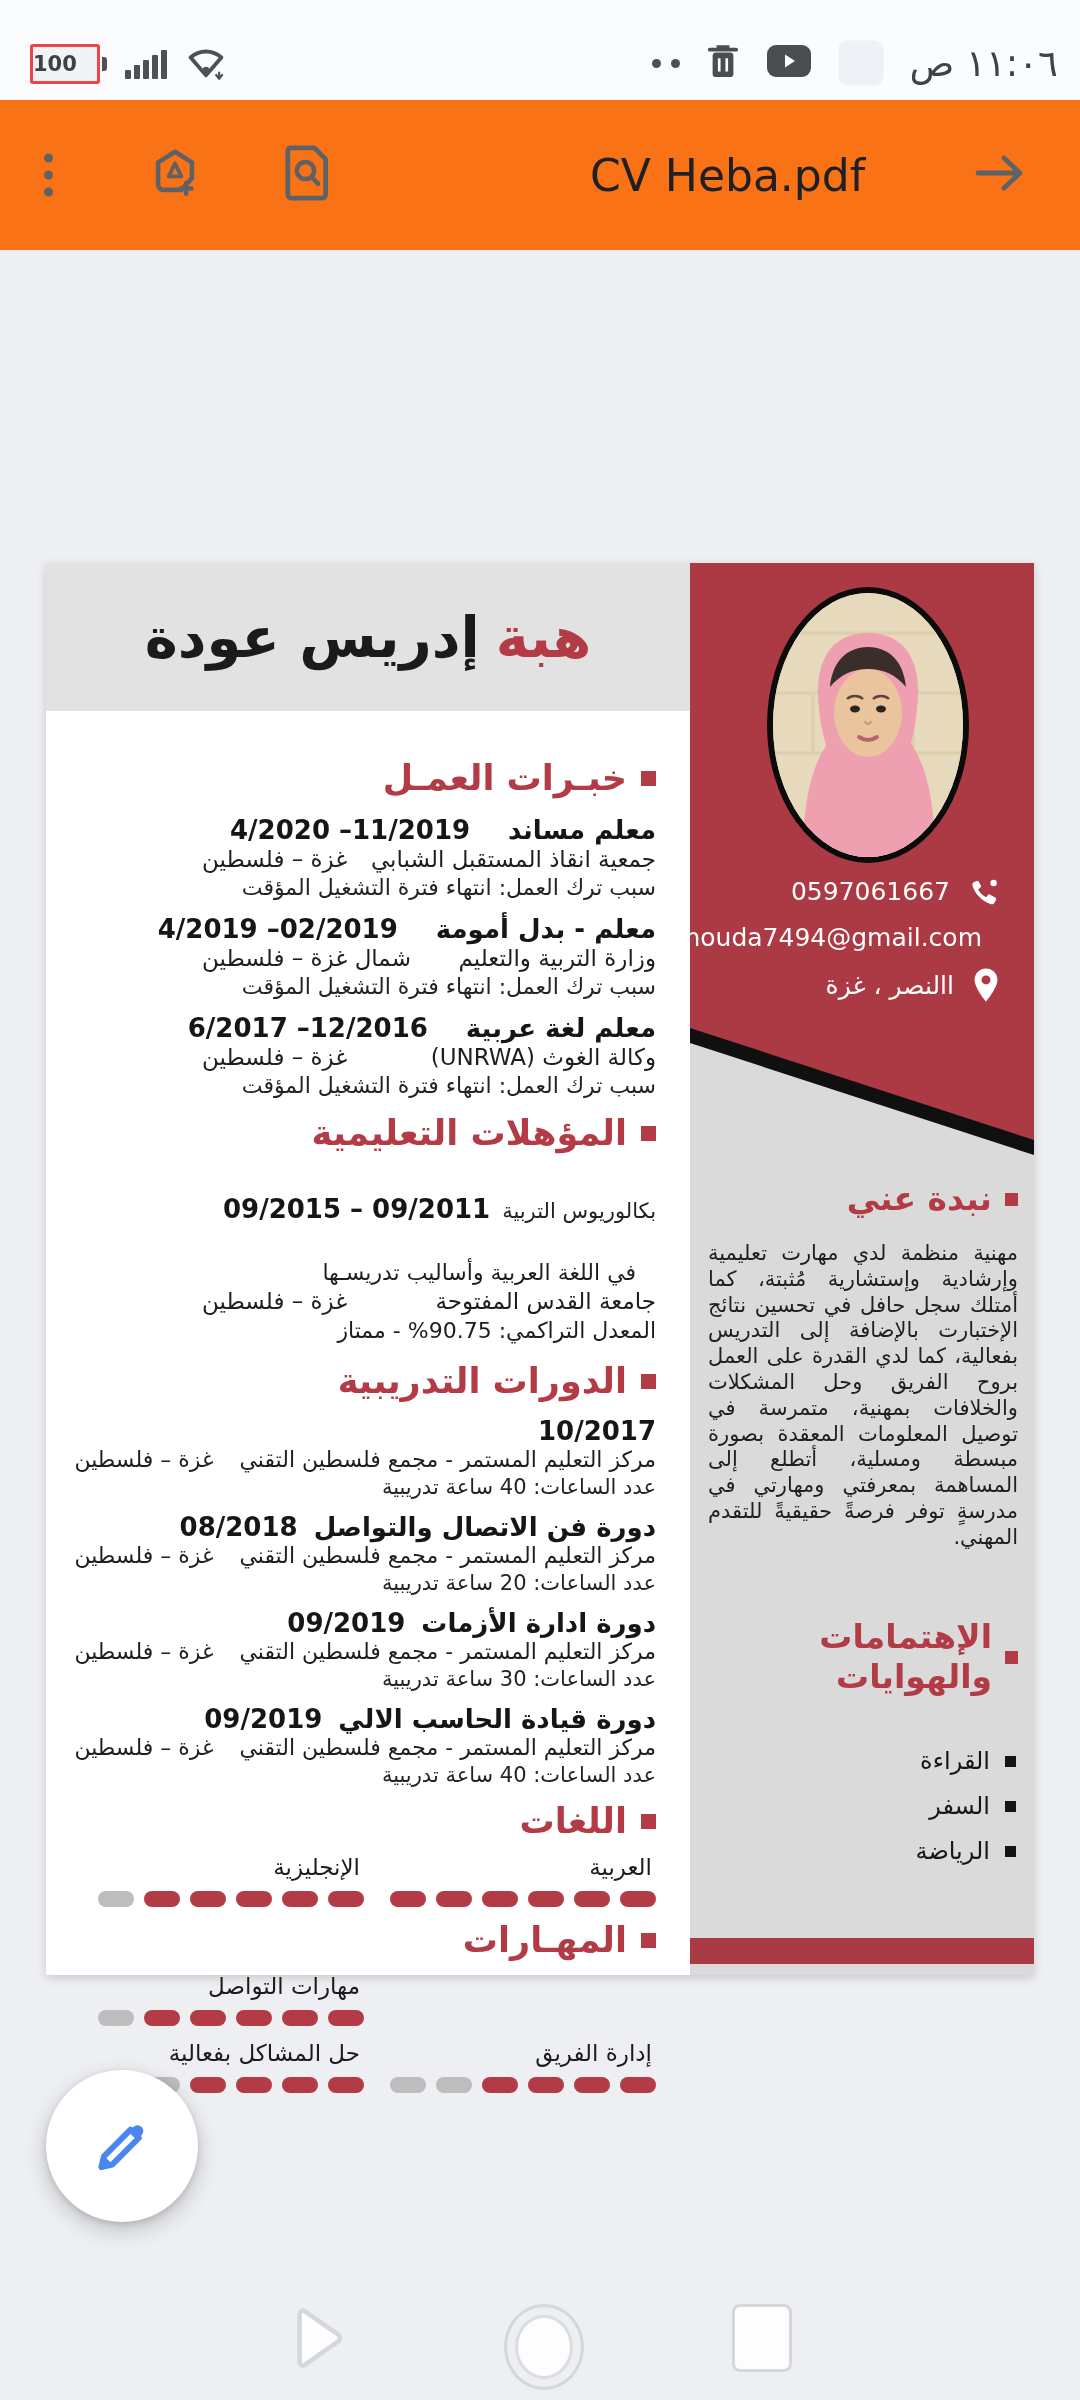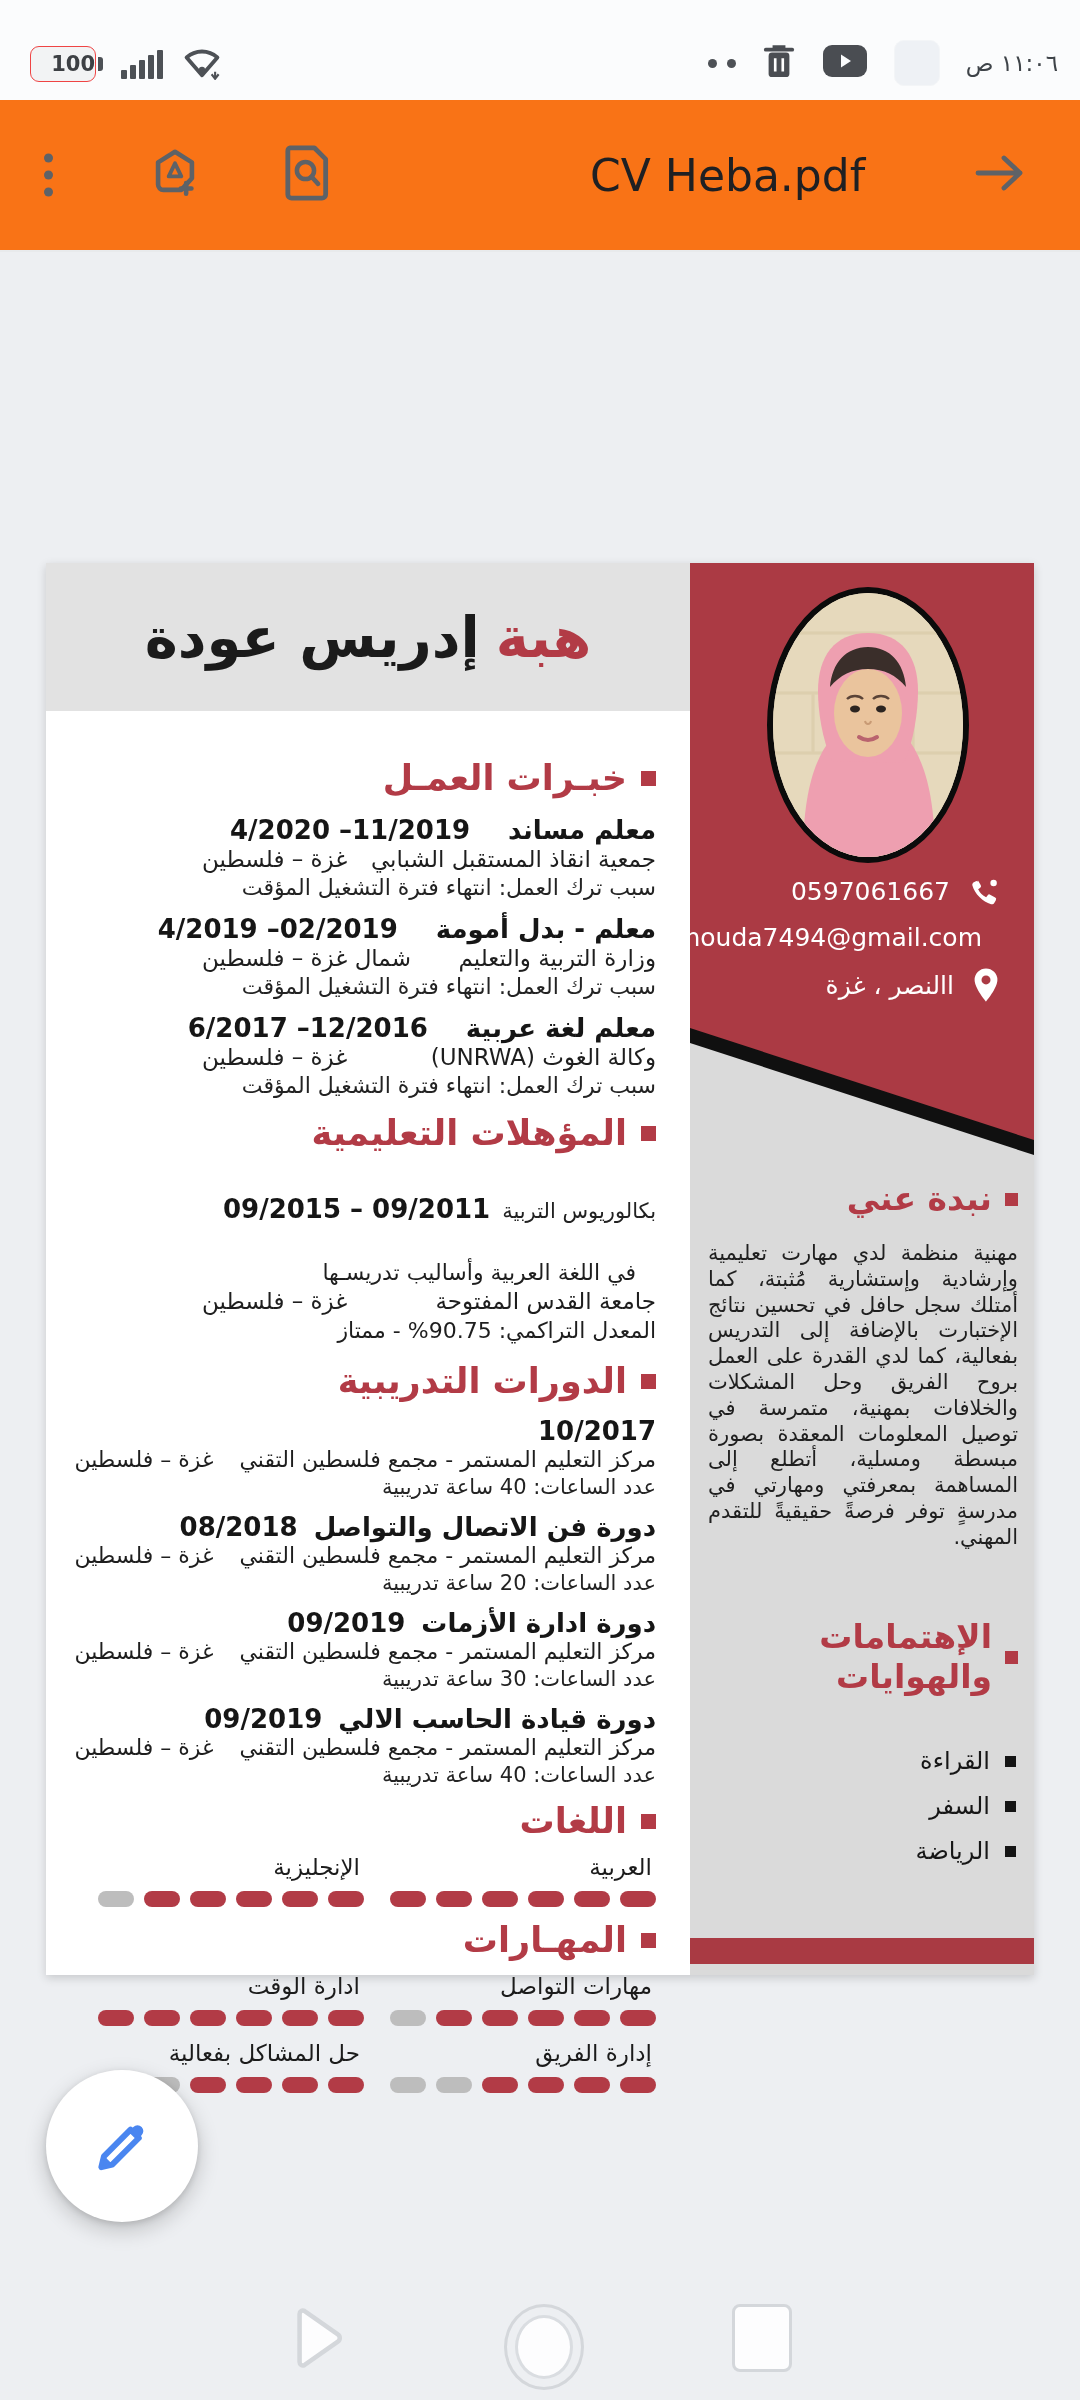--- a/index.html
+++ b/index.html
@@ -6,30 +6,30 @@
   body{
     width:1080px;height:2400px;position:relative;overflow:hidden;
     background:#edeff2;
     font-family:"DejaVu Sans","Liberation Sans",sans-serif;
     -webkit-font-smoothing:antialiased;
   }
   
   .status-bar{position:absolute;top:0;left:0;right:0;height:100px;background:#fbfcfd;}
   .sb-left{position:absolute;left:30px;top:44px;display:flex;align-items:center;gap:18px;}
   .battery{display:flex;align-items:center;}
-  .battery-body{width:64px;height:34px;border:1px solid #ef4444;border-radius:9px;display:flex;align-items:center;justify-content:flex-end;background:#f2f3f4;}
+  .battery-body{width:64px;height:34px;border:3px solid #ef4444;border-radius:3px;display:flex;align-items:center;justify-content:flex-start;background:#f2f3f4;}
   .battery-body span{font-size:21px;font-weight:bold;color:#3d4044;line-height:1;}
   .battery-nub{width:5px;height:14px;background:#4d5156;border-radius:0 3px 3px 0;margin-left:2px;}
   .signal{display:flex;align-items:flex-end;gap:3px;height:30px;}
   .signal i{display:block;width:6px;background:#4d5156;border-radius:1px;}
   .sb-right{position:absolute;right:22px;top:40px;display:flex;align-items:center;gap:26px;}
   .notif-dots{display:flex;gap:10px;}
   .notif-dots i{width:9px;height:9px;border-radius:50%;background:#4d5156;}
   .ghost-icon{width:44px;height:44px;border-radius:10px;background:#eef1f5;border:1px solid #f3f5f7;}
-  .time{font-size:23px;color:#3e4348;direction:rtl;}
+  .time{font-size:37px;color:#3e4348;direction:rtl;}
   
   .toolbar{position:absolute;top:100px;left:0;right:0;height:150px;background:#f97316;border-bottom:2px solid #e8eaec;}
   .tb-item{position:absolute;top:50%;transform:translateY(-50%);}
   .overflow-dots{left:44px;display:flex;flex-direction:column;gap:8px;}
   .overflow-dots i{width:9px;height:9px;border-radius:50%;background:#5e6267;}
   .tb-annotate{left:146px;}
   .tb-search{left:282px;}
   .tb-title{left:590px;font-size:44px;color:#1f2023;white-space:nowrap;}
   .tb-arrow{left:972px;}
   
@@ -326,31 +326,20 @@
             </div>
         </div>
       </div>
 
       <div class="sec-h h-skill">
         <span class="sq"></span>
         <span>المهـارات</span>
       </div>
       <div class="duo-row">
         <div class="meter">
-          <div class="mlabel">ادارة الوقت</div>
-          <div class="bar">
-              <i class="on"></i>
-              <i class="on"></i>
-              <i class="on"></i>
-              <i class="on"></i>
-              <i class="on"></i>
-              <i class="on"></i>
-            </div>
-        </div>
-        <div class="meter">
           <div class="mlabel">مهارات التواصل</div>
           <div class="bar">
               <i class="on"></i>
               <i class="on"></i>
               <i class="on"></i>
               <i class="on"></i>
               <i class="on"></i>
               <i></i>
             </div>
         </div>

